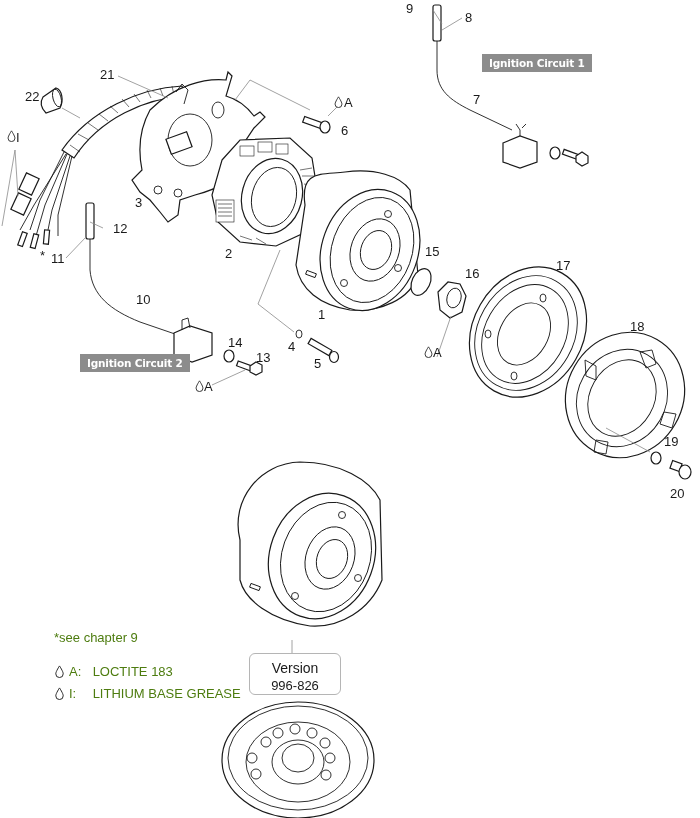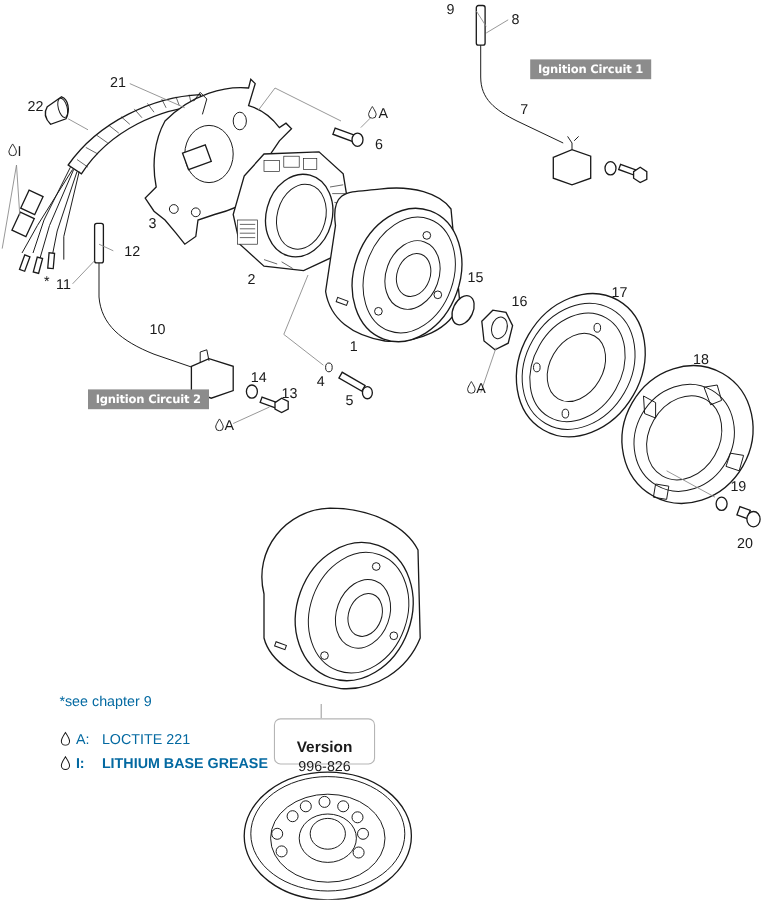--- a/index.html
+++ b/index.html
@@ -9,30 +9,30 @@
   .part { fill: #ffffff; stroke: #1a1a1a; stroke-width: 1.2; }
   .thin { fill: none; stroke: #1a1a1a; stroke-width: 0.9; }
   .hatch { fill: none; stroke: #1a1a1a; stroke-width: 0.6; }
   .leader { fill: none; stroke: #8a8a8a; stroke-width: 0.8; }
   .callout { font-family: "Liberation Sans", sans-serif; font-size: 13px; fill: #1a1a1a; }
   .badge { position: absolute; background: #8c8c8c; color: #ffffff;
            font-family: "DejaVu Sans", sans-serif; font-weight: bold; font-size: 10.5px;
            padding: 3px 7px; letter-spacing: -0.2px; }
   #badge-1 { left: 482px; top: 54px; }
   #badge-2 { left: 80px; top: 354px; }
-  .note { position: absolute; font-family: "Liberation Sans", sans-serif; font-size: 13px; color: #0369a1; }
+  .note { position: absolute; font-family: "Liberation Sans", sans-serif; font-size: 13px; color: #4d7c0f; }
   #note-chapter { left: 54px; top: 630px; }
   #note-a { left: 54px; top: 664px; }
-  #note-i { left: 54px; top: 686px; font-weight: bold; }
+  #note-i { left: 54px; top: 686px; }
   .drop { display: inline-block; width: 11px; height: 13px; vertical-align: -2px; margin-right: 4px; }
   .legend-code { display: inline-block; min-width: 20px; }
   #version-box { position: absolute; left: 249px; top: 653px; width: 90px; height: 40px;
                  border: 1px solid #b5b5b5; border-radius: 6px; background: #ffffff;
                  text-align: center; font-family: "Liberation Sans", sans-serif; }
-  #version-title { display: block; font-size: 14px; margin-top: 17px; font-weight: bold; }
+  #version-title { display: block; font-size: 14px; margin-top: 6px; }
   #version-num { display: block; font-size: 13px; margin-top: 2px; text-align: center; }
 </style>
 </head>
 <body>
 
 <svg id="diagram" viewBox="0 0 700 818" xmlns="http://www.w3.org/2000/svg">
   <defs>
     <symbol id="dropsym" viewBox="0 0 10 14">
       <path d="M5 1 C5 1 1 7 1 9.5 A4 4 0 0 0 9 9.5 C9 7 5 1 5 1 Z" fill="#fff" stroke="#1a1a1a" stroke-width="1"></path>
     </symbol>
@@ -268,21 +268,21 @@
 </svg>
 
 <div class="badge" id="badge-1">Ignition Circuit 1</div>
 <div class="badge" id="badge-2">Ignition Circuit 2</div>
 
 <div class="note" id="note-chapter">*see chapter 9</div>
 
 <div class="note" id="note-a">
   <svg class="drop" viewBox="0 0 10 14">
       <path d="M5 1 C5 1 1 7 1 9.5 A4 4 0 0 0 9 9.5 C9 7 5 1 5 1 Z" fill="#fff" stroke="#1a1a1a" stroke-width="1"></path>
-    </svg><span class="legend-code">A:</span> <span>LOCTITE 221</span>
+    </svg><span class="legend-code">A:</span> <span>LOCTITE 183</span>
 </div>
 <div class="note" id="note-i">
   <svg class="drop" viewBox="0 0 10 14">
       <path d="M5 1 C5 1 1 7 1 9.5 A4 4 0 0 0 9 9.5 C9 7 5 1 5 1 Z" fill="#fff" stroke="#1a1a1a" stroke-width="1"></path>
     </svg><span class="legend-code">I:</span> <span>LITHIUM BASE GREASE</span>
 </div>
 
 <div id="version-box">
   <span id="version-title">Version</span>
   <span id="version-num">996-826</span>

